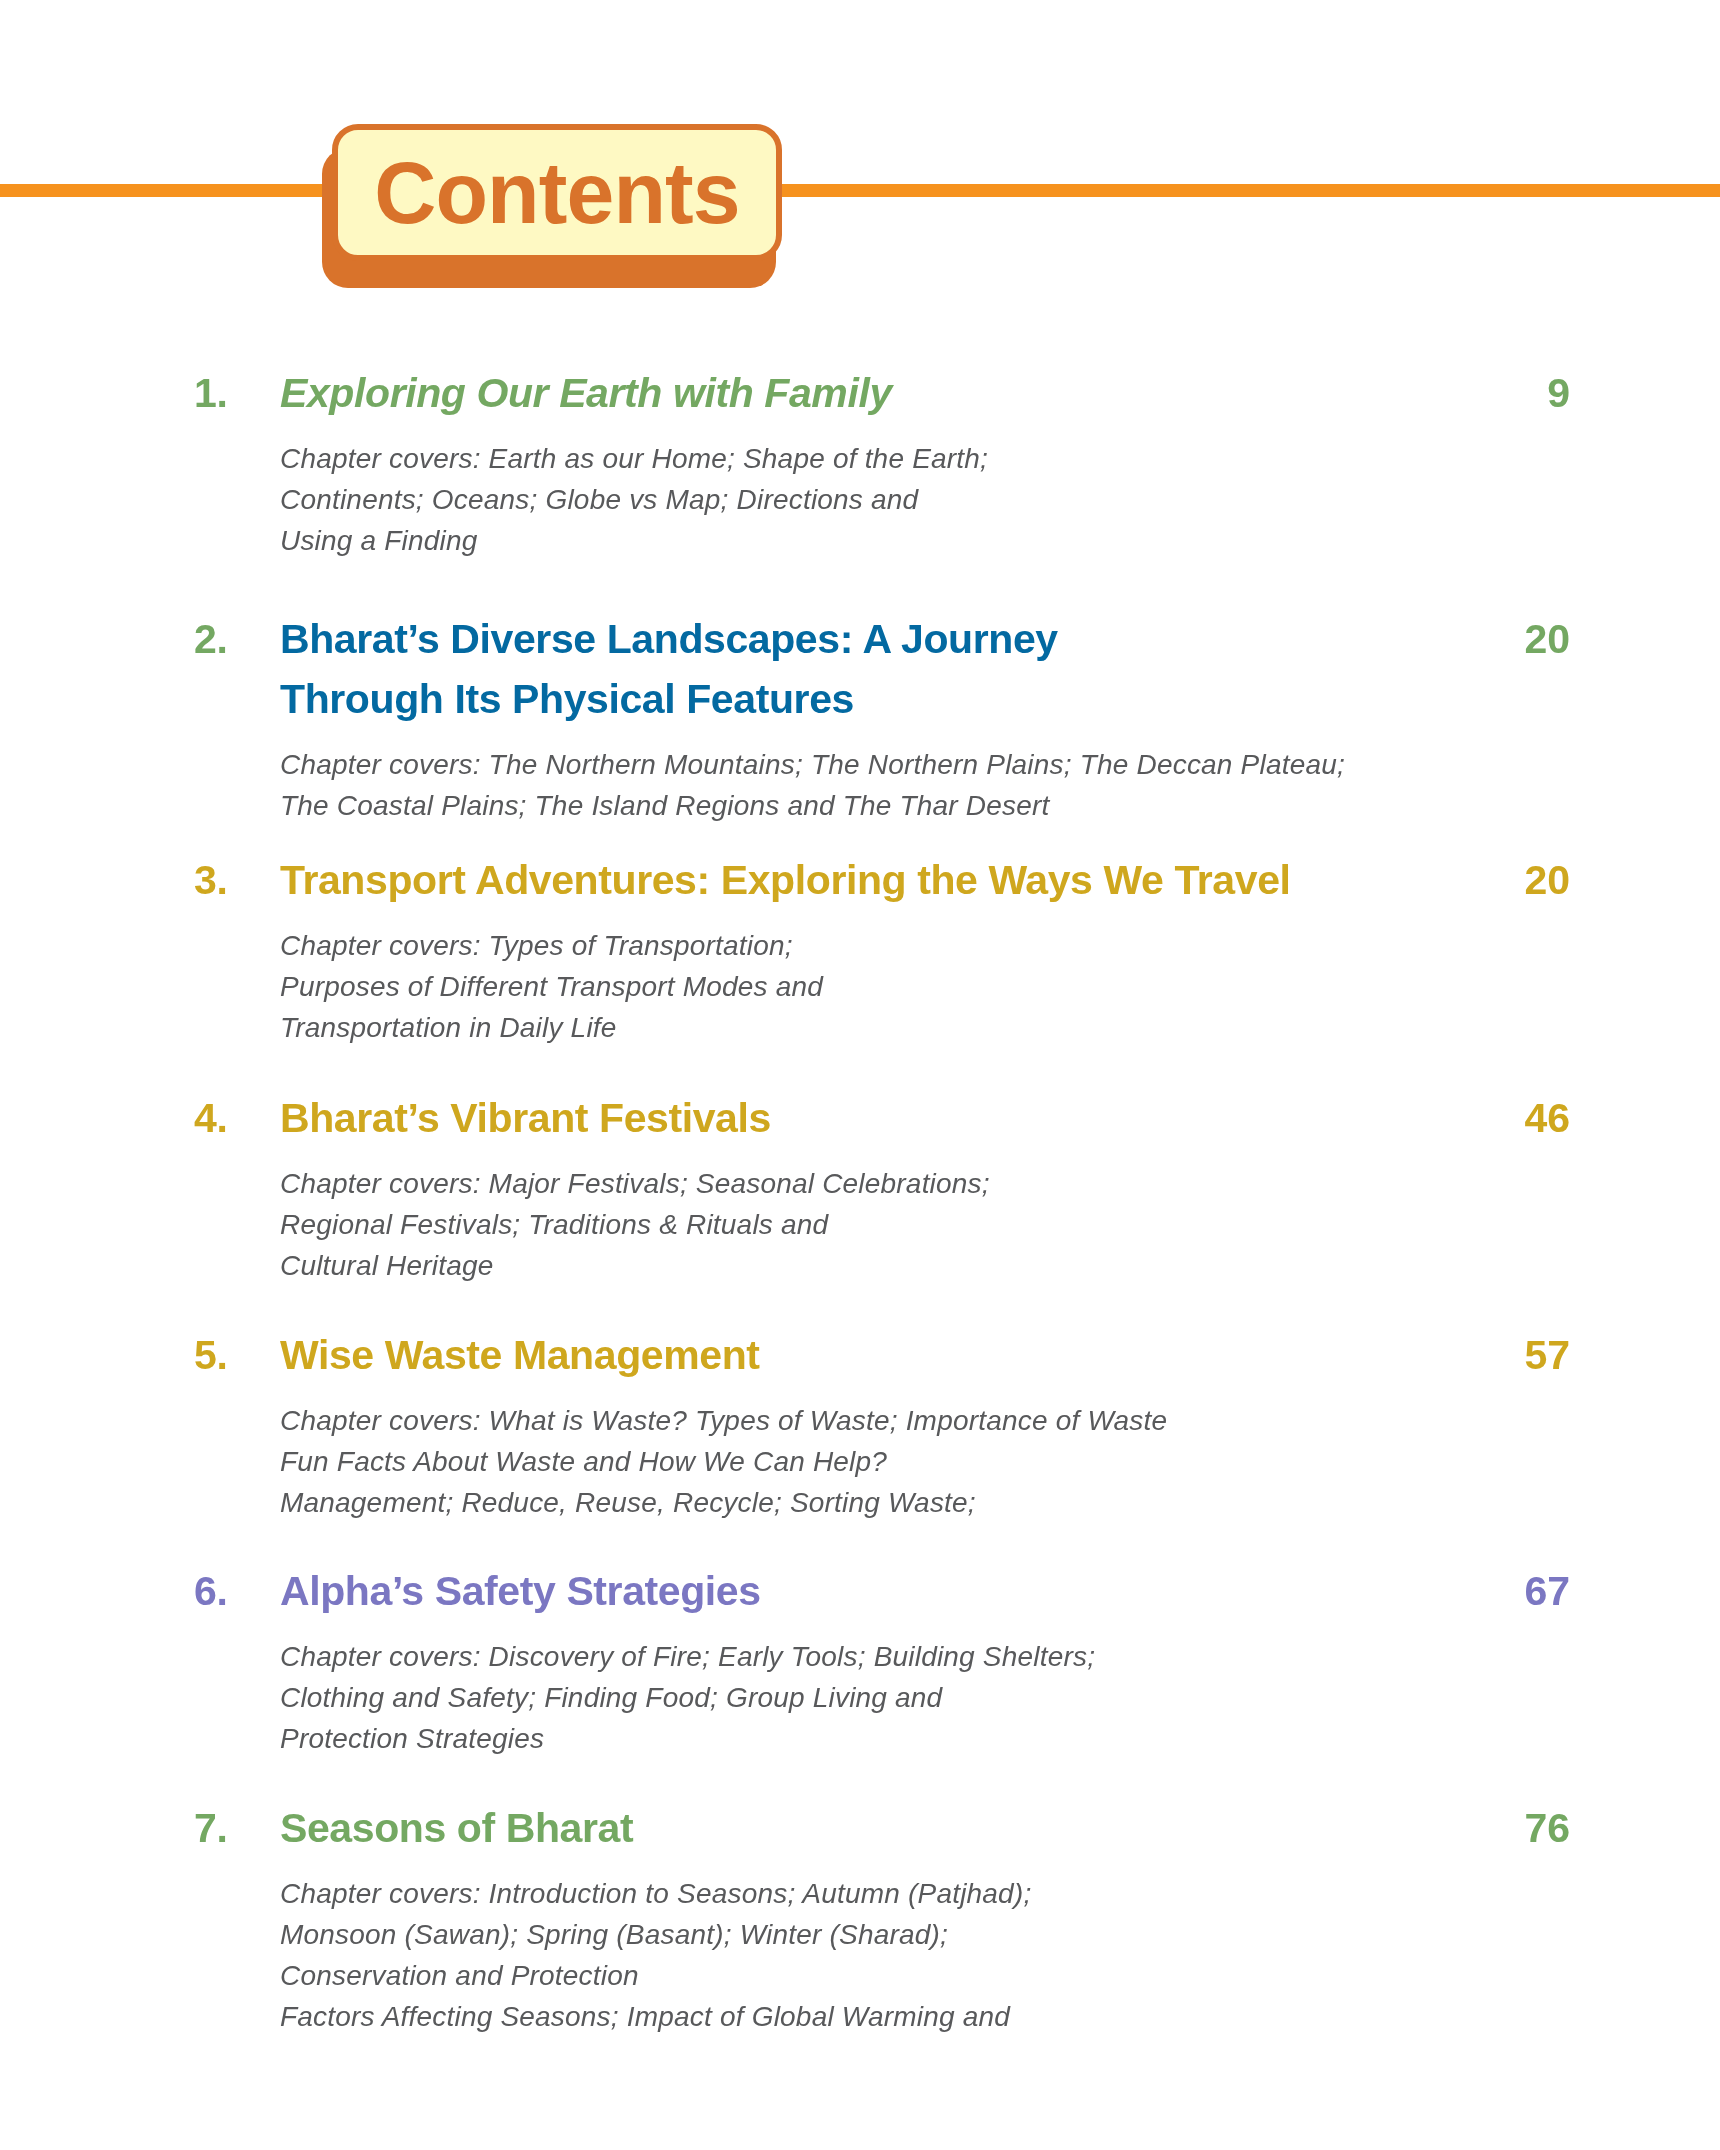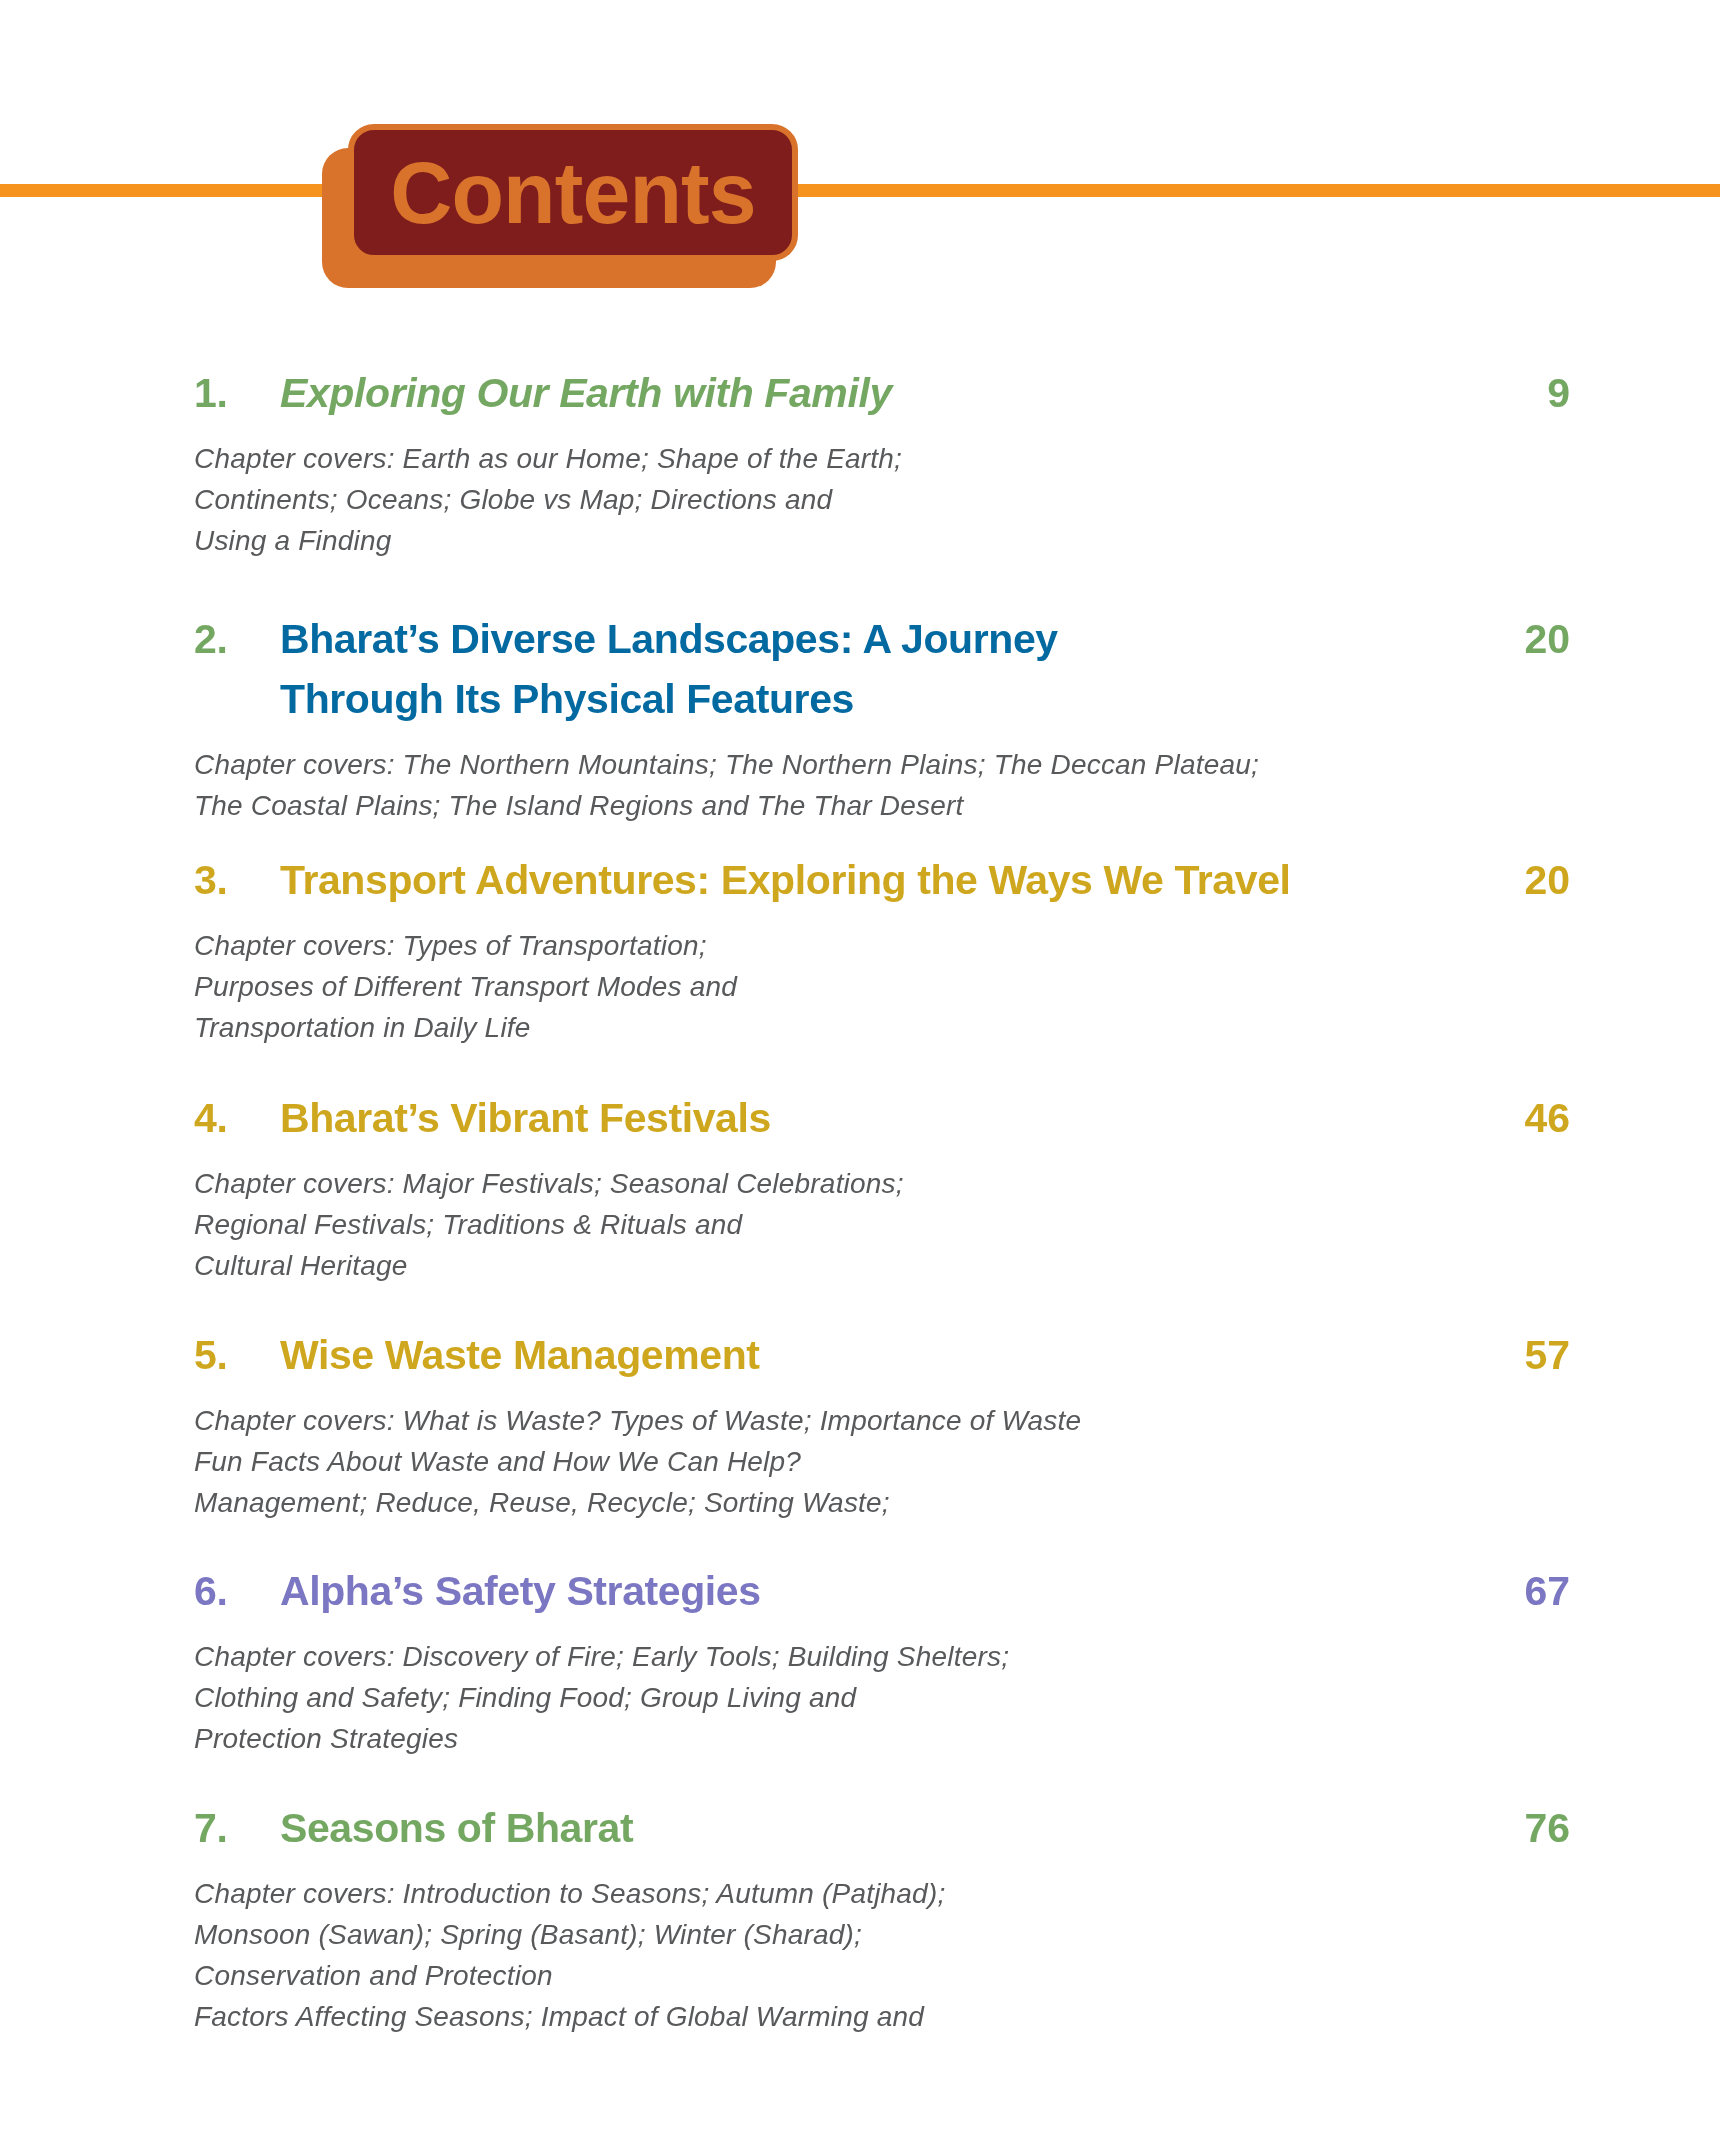--- a/index.html
+++ b/index.html
@@ -19,26 +19,26 @@
     width: 1721px; height: 13px;
   }
   .badge-shadow {
     position: absolute;
     left: 322px; top: 148px;
     width: 454px; height: 140px;
     border-radius: 26px;
   }
   .badge {
     position: absolute;
-    left: 348px; top: 124px;
+    left: 332px; top: 124px;
     width: 450px; height: 137px;
     box-sizing: border-box;
     border: 6px solid;
     border-radius: 26px;
-    background: #7f1d1d;
+    background: #fef9c3;
     display: flex;
     align-items: center;
     justify-content: center;
   }
   .badge-text {
     font-size: 86px;
     font-weight: bold;
     letter-spacing: -0.9px;
     transform: scaleY(1.02);
   }
@@ -62,20 +62,21 @@
   }
   .title-line { display: block; }
   .entry-page {
     flex: 0 0 auto;
     font-weight: bold;
     font-size: 41px;
     line-height: 60px;
     text-align: right;
   }
   .entry-desc {
+    margin-left: 86px;
     margin-top: 14.6px;
     font-style: italic;
     font-size: 28px;
     line-height: 41px;
     letter-spacing: 0.2px;
   }
   .desc-line { display: block; }
 
   .e1 { top: 363px; }
   .e2 { top: 609px; }

